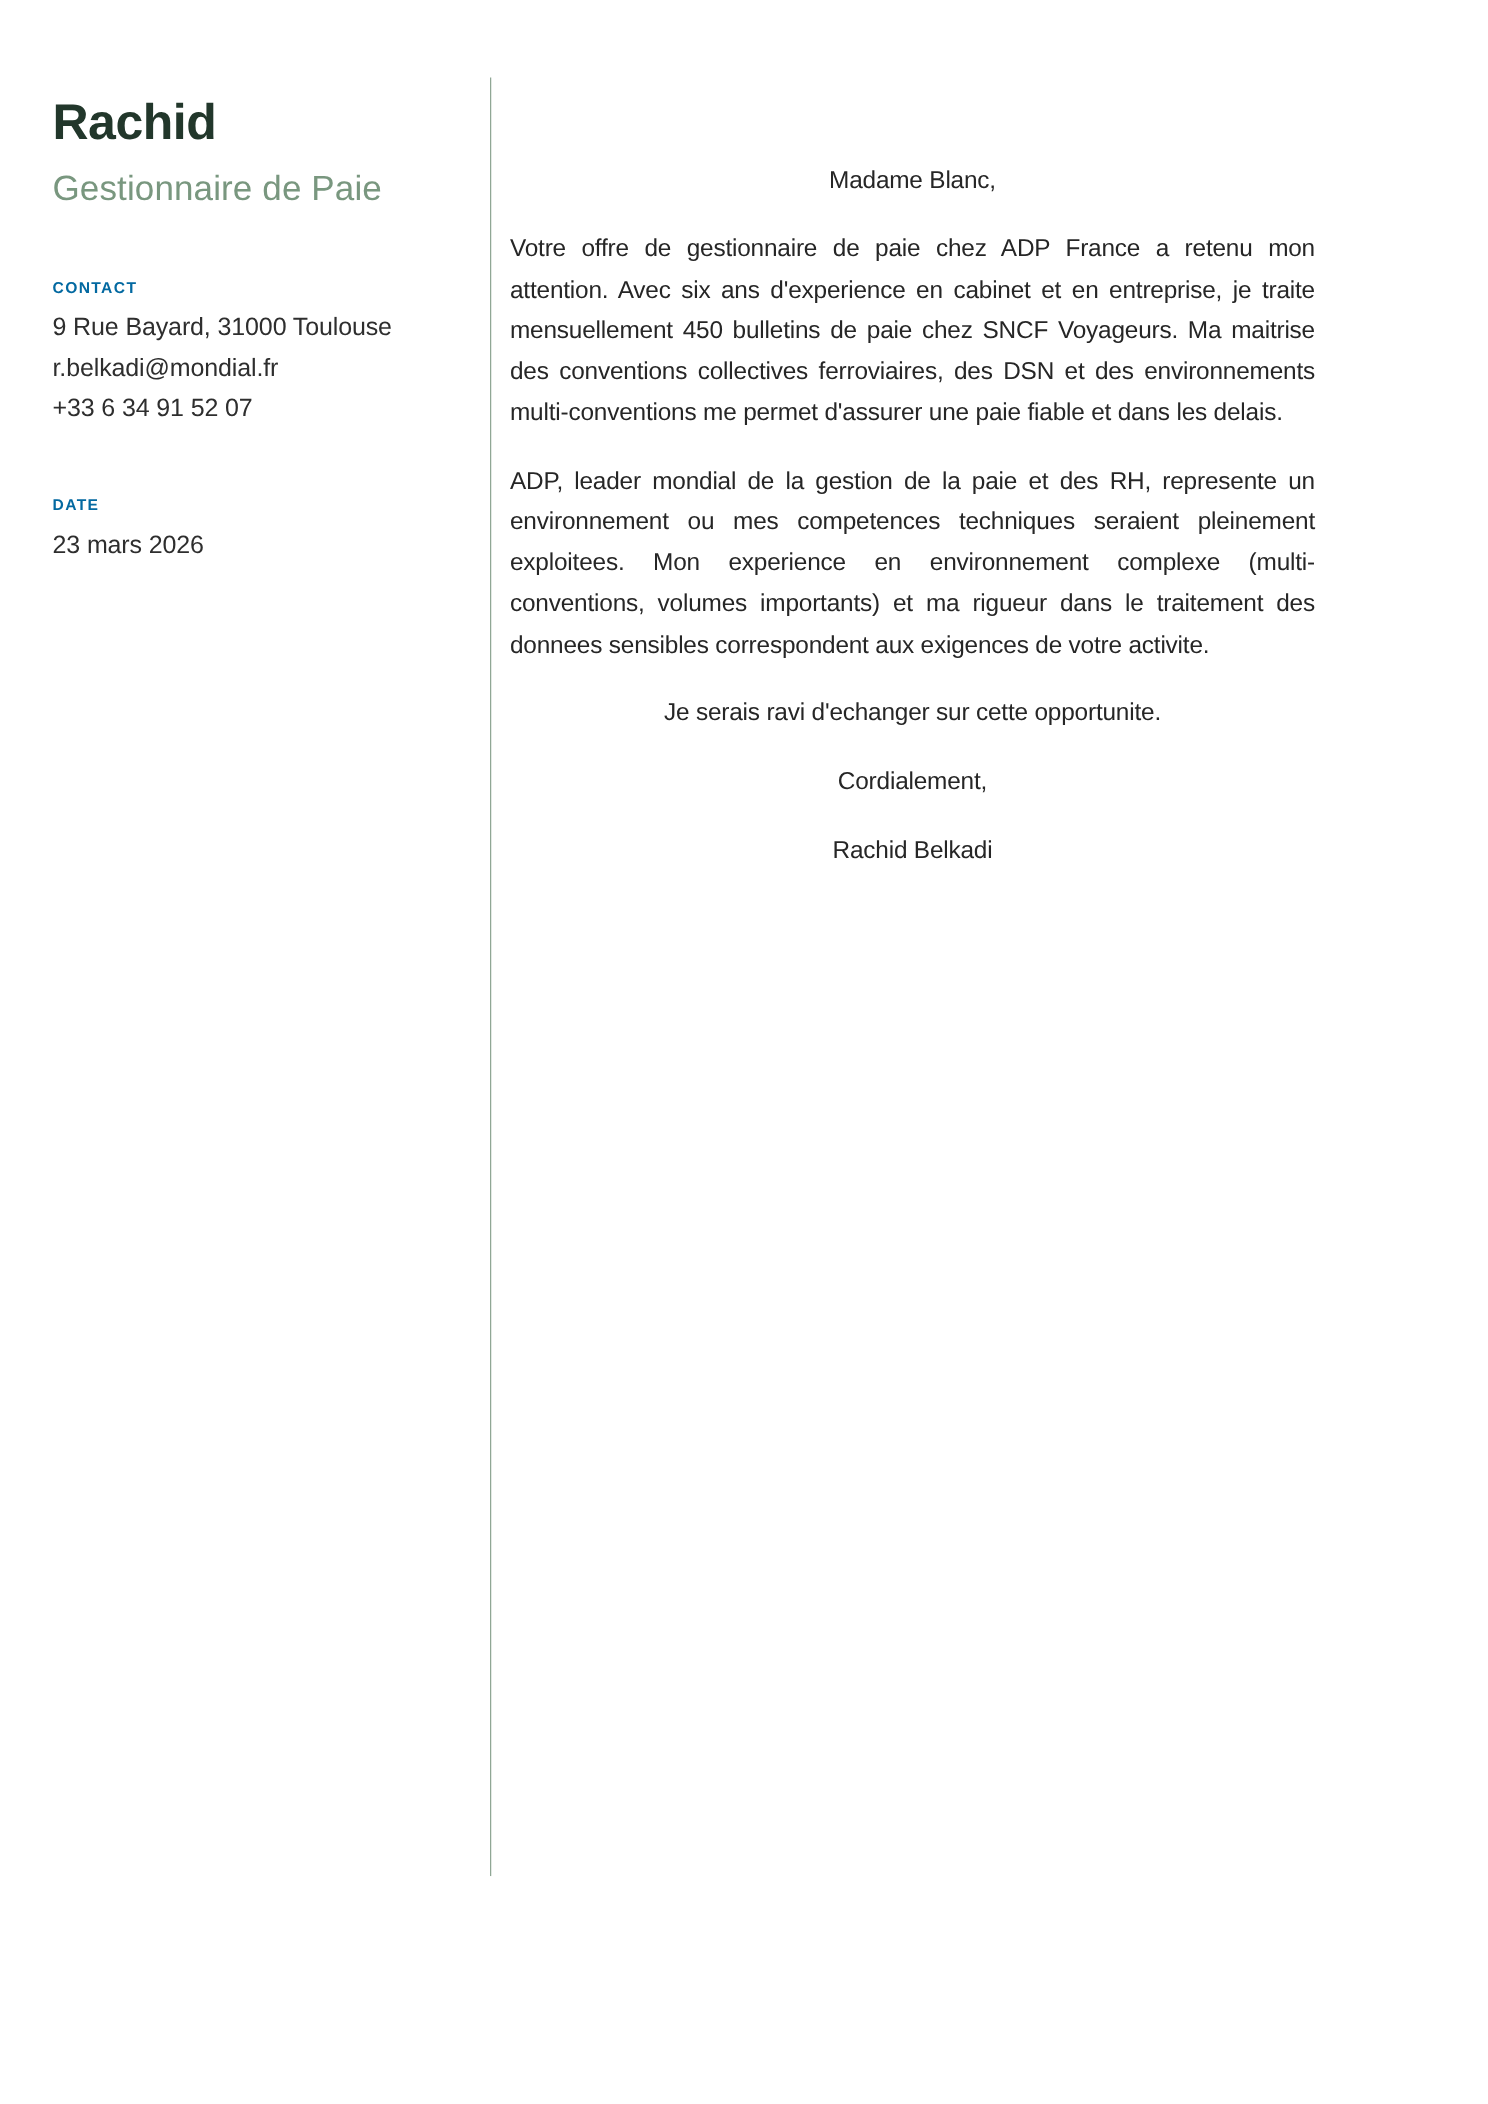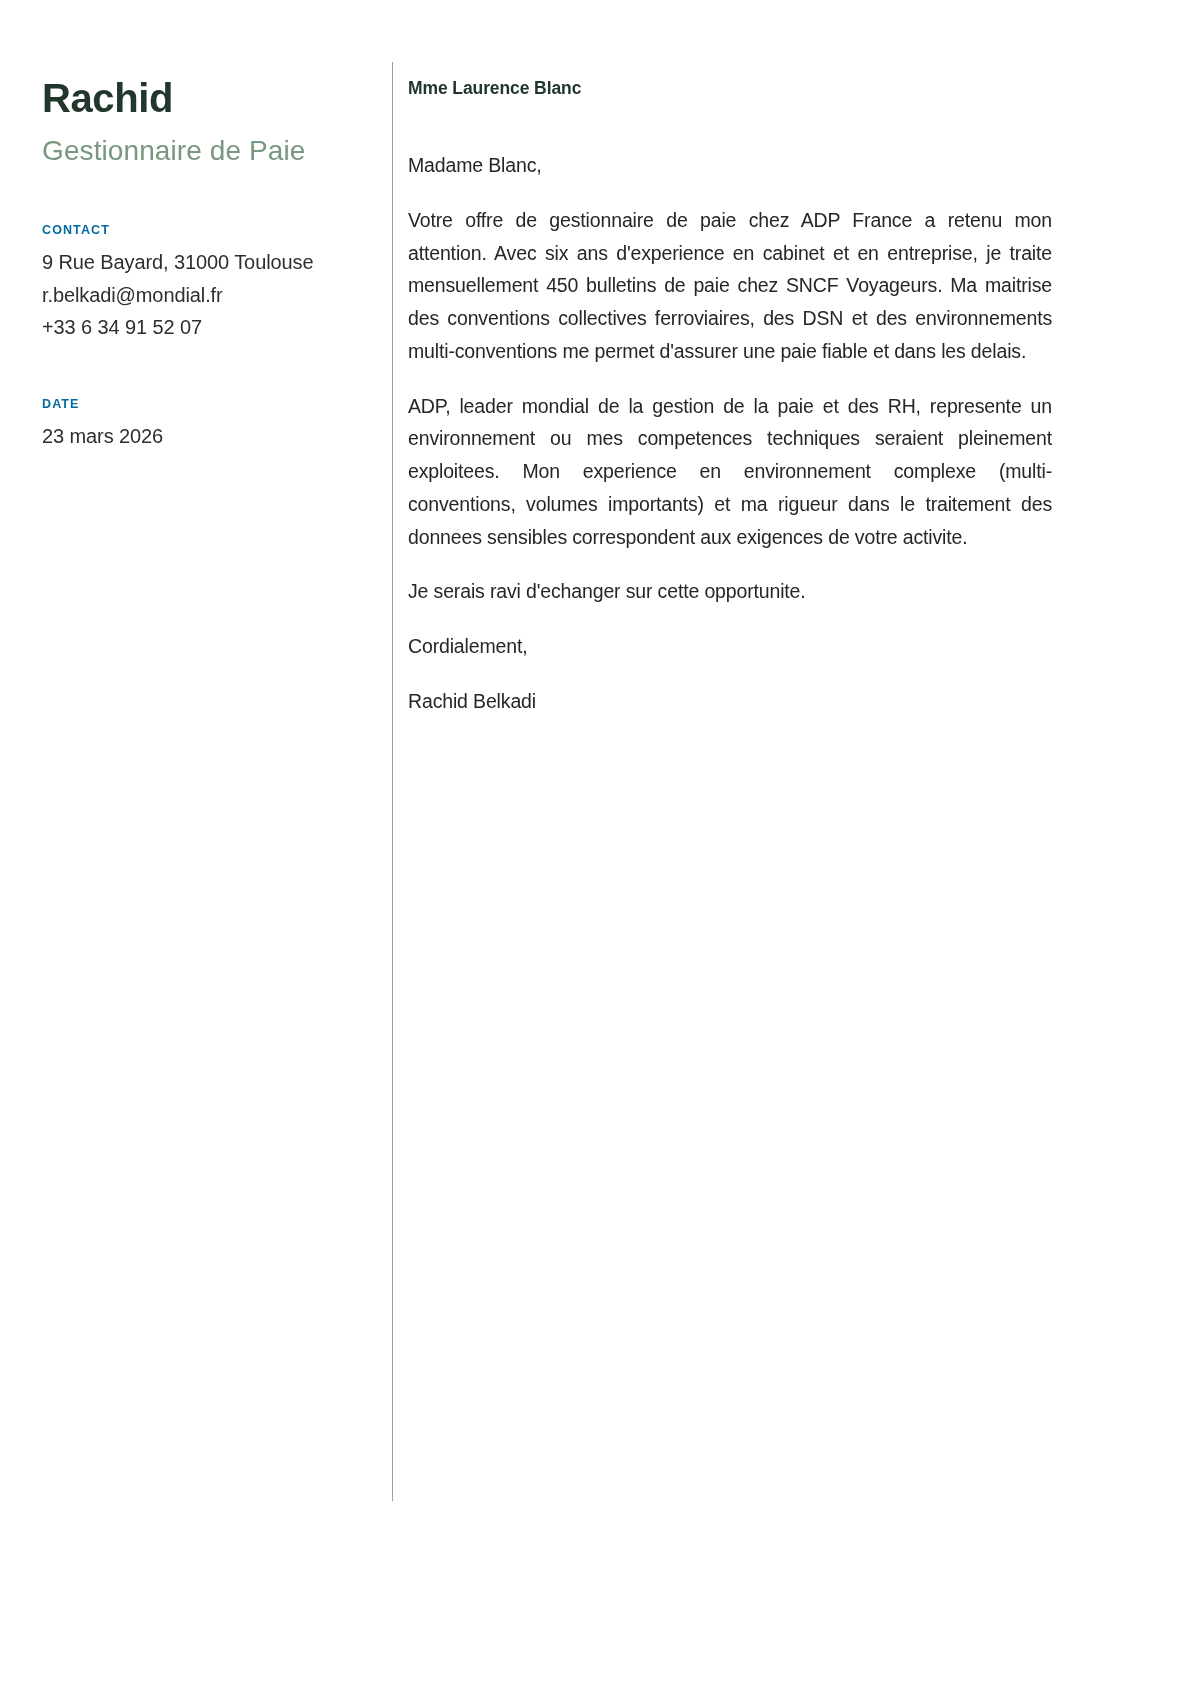--- a/index.html
+++ b/index.html
@@ -94,20 +94,21 @@
 
   .body {
     margin-top: 50px;
   }
   .para {
     font-size: 19.5px;
     line-height: 1.68;
     color: #262626;
     margin: 0 0 22px 0;
     letter-spacing: -0.15px;
+    text-align: center;
   }
   .para.justify {
     text-align: justify;
     text-justify: inter-word;
   }
   .para:last-child { margin-bottom: 0; }
   .salutation { margin-bottom: 22px; }
   .signature { margin-bottom: 0; }
 </style>
 </head>
@@ -135,21 +136,20 @@
       <p class="section-line">23 mars 2026</p>
     </div>
 
   </div>
 
   <div class="divider"></div>
 
   <div class="letter">
 
     <div class="recipient">
-      <p class="recipient-name">Mme Laurence Blanc</p>
     </div>
 
     <div class="body">
       <p class="para salutation">Madame Blanc,</p>
       <p class="para justify">Votre offre de gestionnaire de paie chez ADP France a retenu mon attention. Avec six ans d'experience en cabinet et en entreprise, je traite mensuellement 450 bulletins de paie chez SNCF Voyageurs. Ma maitrise des conventions collectives ferroviaires, des DSN et des environnements multi-conventions me permet d'assurer une paie fiable et dans les delais.</p>
       <p class="para justify">ADP, leader mondial de la gestion de la paie et des RH, represente un environnement ou mes competences techniques seraient pleinement exploitees. Mon experience en environnement complexe (multi-conventions, volumes importants) et ma rigueur dans le traitement des donnees sensibles correspondent aux exigences de votre activite.</p>
       <p class="para">Je serais ravi d'echanger sur cette opportunite.</p>
       <p class="para">Cordialement,</p>
       <p class="para signature">Rachid Belkadi</p>
     </div>

